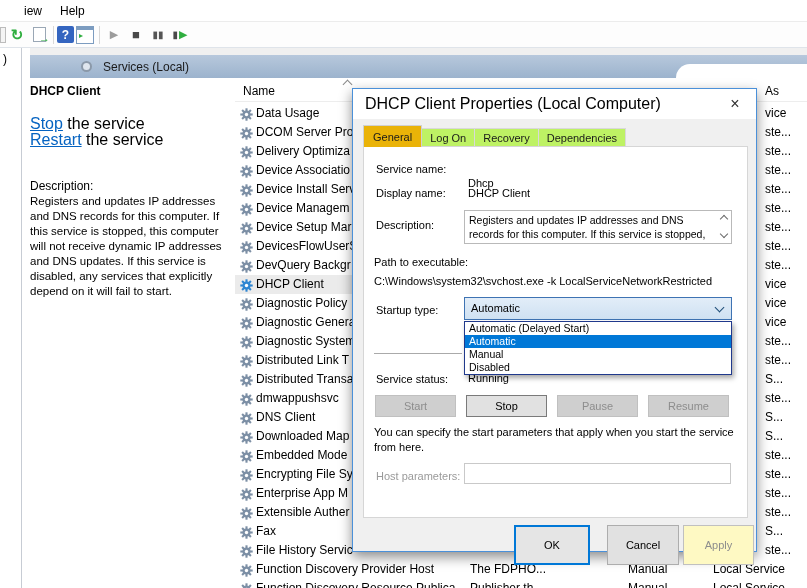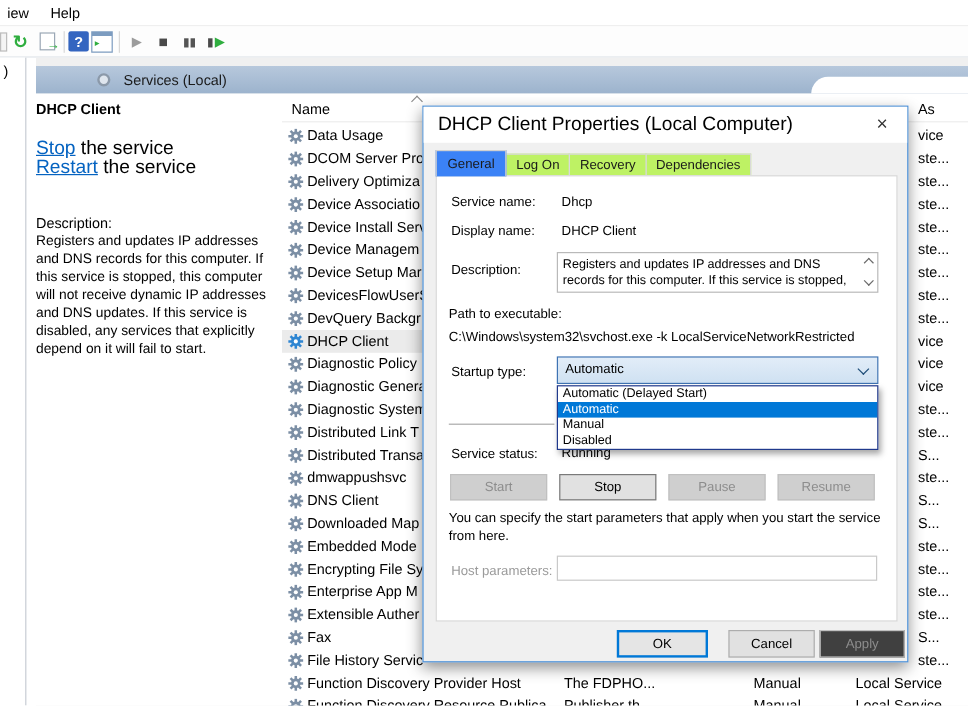--- a/index.html
+++ b/index.html
@@ -4,21 +4,21 @@
 <style>
   * { margin:0; padding:0; box-sizing:border-box; }
   html,body { width:807px; height:588px; overflow:hidden; }
   body { font-family:"Liberation Sans", sans-serif; background:#fff; color:#000; }
   #app { position:relative; width:807px; height:588px; overflow:hidden; }
 
   
   .menubar { position:absolute; left:0; top:0; width:807px; height:22px; background:#fff;
              border-bottom:1px solid #ececec; display:flex; align-items:center; }
   .menu-item { font-size:12px; padding:0 9px; height:22px; display:flex; align-items:center; }
-  .menu-item:first-child { padding-left:6px; }
+  .menu-item:first-child { padding-left:24px; }
 
   
   .toolbar { position:absolute; left:0; top:22px; width:807px; height:26px; background:#fdfdfd;
              border-bottom:1px solid #dfe4ea; display:flex; align-items:center; }
   .tbicon { display:inline-flex; align-items:center; justify-content:center; width:22px; height:20px;
             position:relative; font-size:12px; }
   .tbsep { width:1px; height:18px; background:#d8d8d8; margin:0 3px; }
   .icon-partial { width:6px; margin-left:0; }
   .icon-partial::before { content:""; width:4px; height:14px; border:1px solid #bcbcbc; background:#f4f4f4; }
   .icon-refresh::before { content:"\21BB"; color:#2fae3f; font-weight:bold; font-size:15px; }
@@ -73,29 +73,29 @@
   .dialog { position:absolute; left:352px; top:88px; width:405px; height:464px; background:#f0f0f0;
             border:1px solid #4a90d9; box-shadow:0 5px 12px rgba(0,0,0,.45); z-index:10; }
   .dlg-titlebar { position:absolute; left:0; top:0; width:100%; height:30px; background:#fff;
                   display:flex; align-items:center; }
   .dlg-title { font-size:16px; margin-left:12px; }
   .dlg-close { position:absolute; right:0; top:0; width:42px; height:29px; display:flex; align-items:center;
                justify-content:center; font-size:16px; color:#333; }
   .tabs { position:absolute; left:10px; top:37px; height:21px; display:flex; align-items:flex-end; }
   .tab { font-size:11px; padding:3px 8px 3px 8px; border:1px solid #d9d9d9; border-bottom:none;
          background:#bef264; margin-right:-1px; color:#1a1a1a; }
-  .tab.active { background:#3b82f6; padding:5px 9px 4px 9px; position:relative; z-index:2;
+  .tab.active { background:#eab308; padding:5px 9px 4px 9px; position:relative; z-index:2;
                 border-color:#d0d0d0; }
   .tab-page { position:absolute; left:10px; top:57px; width:385px; height:372px; background:#fff;
               border:1px solid #d6d6d6; }
 
   
   .fld { position:absolute; font-size:11px; white-space:nowrap; }
   .lbl-servicename { left:23px; top:74px; }
-  .val-servicename { left:115px; top:74px; }
+  .val-servicename { left:115px; top:88px; }
   .lbl-displayname { left:23px; top:98px; }
   .val-displayname { left:115px; top:98px; }
   .lbl-desc { left:23px; top:130px; }
   .desc-box { position:absolute; left:111px; top:121px; width:268px; height:34px; background:#fff;
               border:1px solid #b9b9b9; }
   .desc-text { position:absolute; left:4px; top:2px; width:240px; font-size:10.5px; line-height:14px;
                white-space:normal; }
   .desc-scroll { position:absolute; right:1px; top:1px; width:13px; height:30px; }
   .chev { width:6px; height:6px; border-left:1.5px solid #6a6a6a; border-bottom:1.5px solid #6a6a6a;
           display:block; margin:4px auto 0 auto; }
@@ -121,25 +121,25 @@
              align-items:center; justify-content:center; background:#e1e1e1; border:1px solid #7a7a7a; }
   .ctl-btn.disabled { background:#cfcfcf; border-color:#c0c0c0; color:#8d8d8d; }
   .btn-start { left:22px; } .btn-stop { left:113px; } .btn-pause { left:204px; } .btn-resume { left:295px; }
 
   .params-hint { position:absolute; left:21px; top:336px; width:362px; font-size:11px; line-height:15px;
                  white-space:normal; }
   .lbl-params { left:23px; top:381px; color:#9a9a9a; }
   .params-input { position:absolute; left:111px; top:374px; width:267px; height:21px; background:#fff;
                   border:1px solid #c9c9c9; }
 
-  .dlg-footer-btn { position:absolute; top:436px; height:23px; font-size:11px; display:flex;
+  .dlg-footer-btn { position:absolute; top:436px; height:40px; font-size:11px; display:flex;
                     align-items:center; justify-content:center; background:#e1e1e1; border:1px solid #adadad; }
   .btn-ok { left:161px; width:76px; border:2px solid #0078d7; background:#e5e5e5; }
   .btn-cancel { left:254px; width:72px; }
-  .btn-apply { left:330px; width:71px; background:#404040; border-color:#c0c0c0; color:#8d8d8d; }
+  .btn-apply { left:330px; width:71px; background:#fef9c3; border-color:#c0c0c0; color:#8d8d8d; }
 </style>
 </head>
 <body>
 
 <div id="app">
 
   <div class="menubar">
     <span class="menu-item">iew</span>
     <span class="menu-item">Help</span>
   </div>

